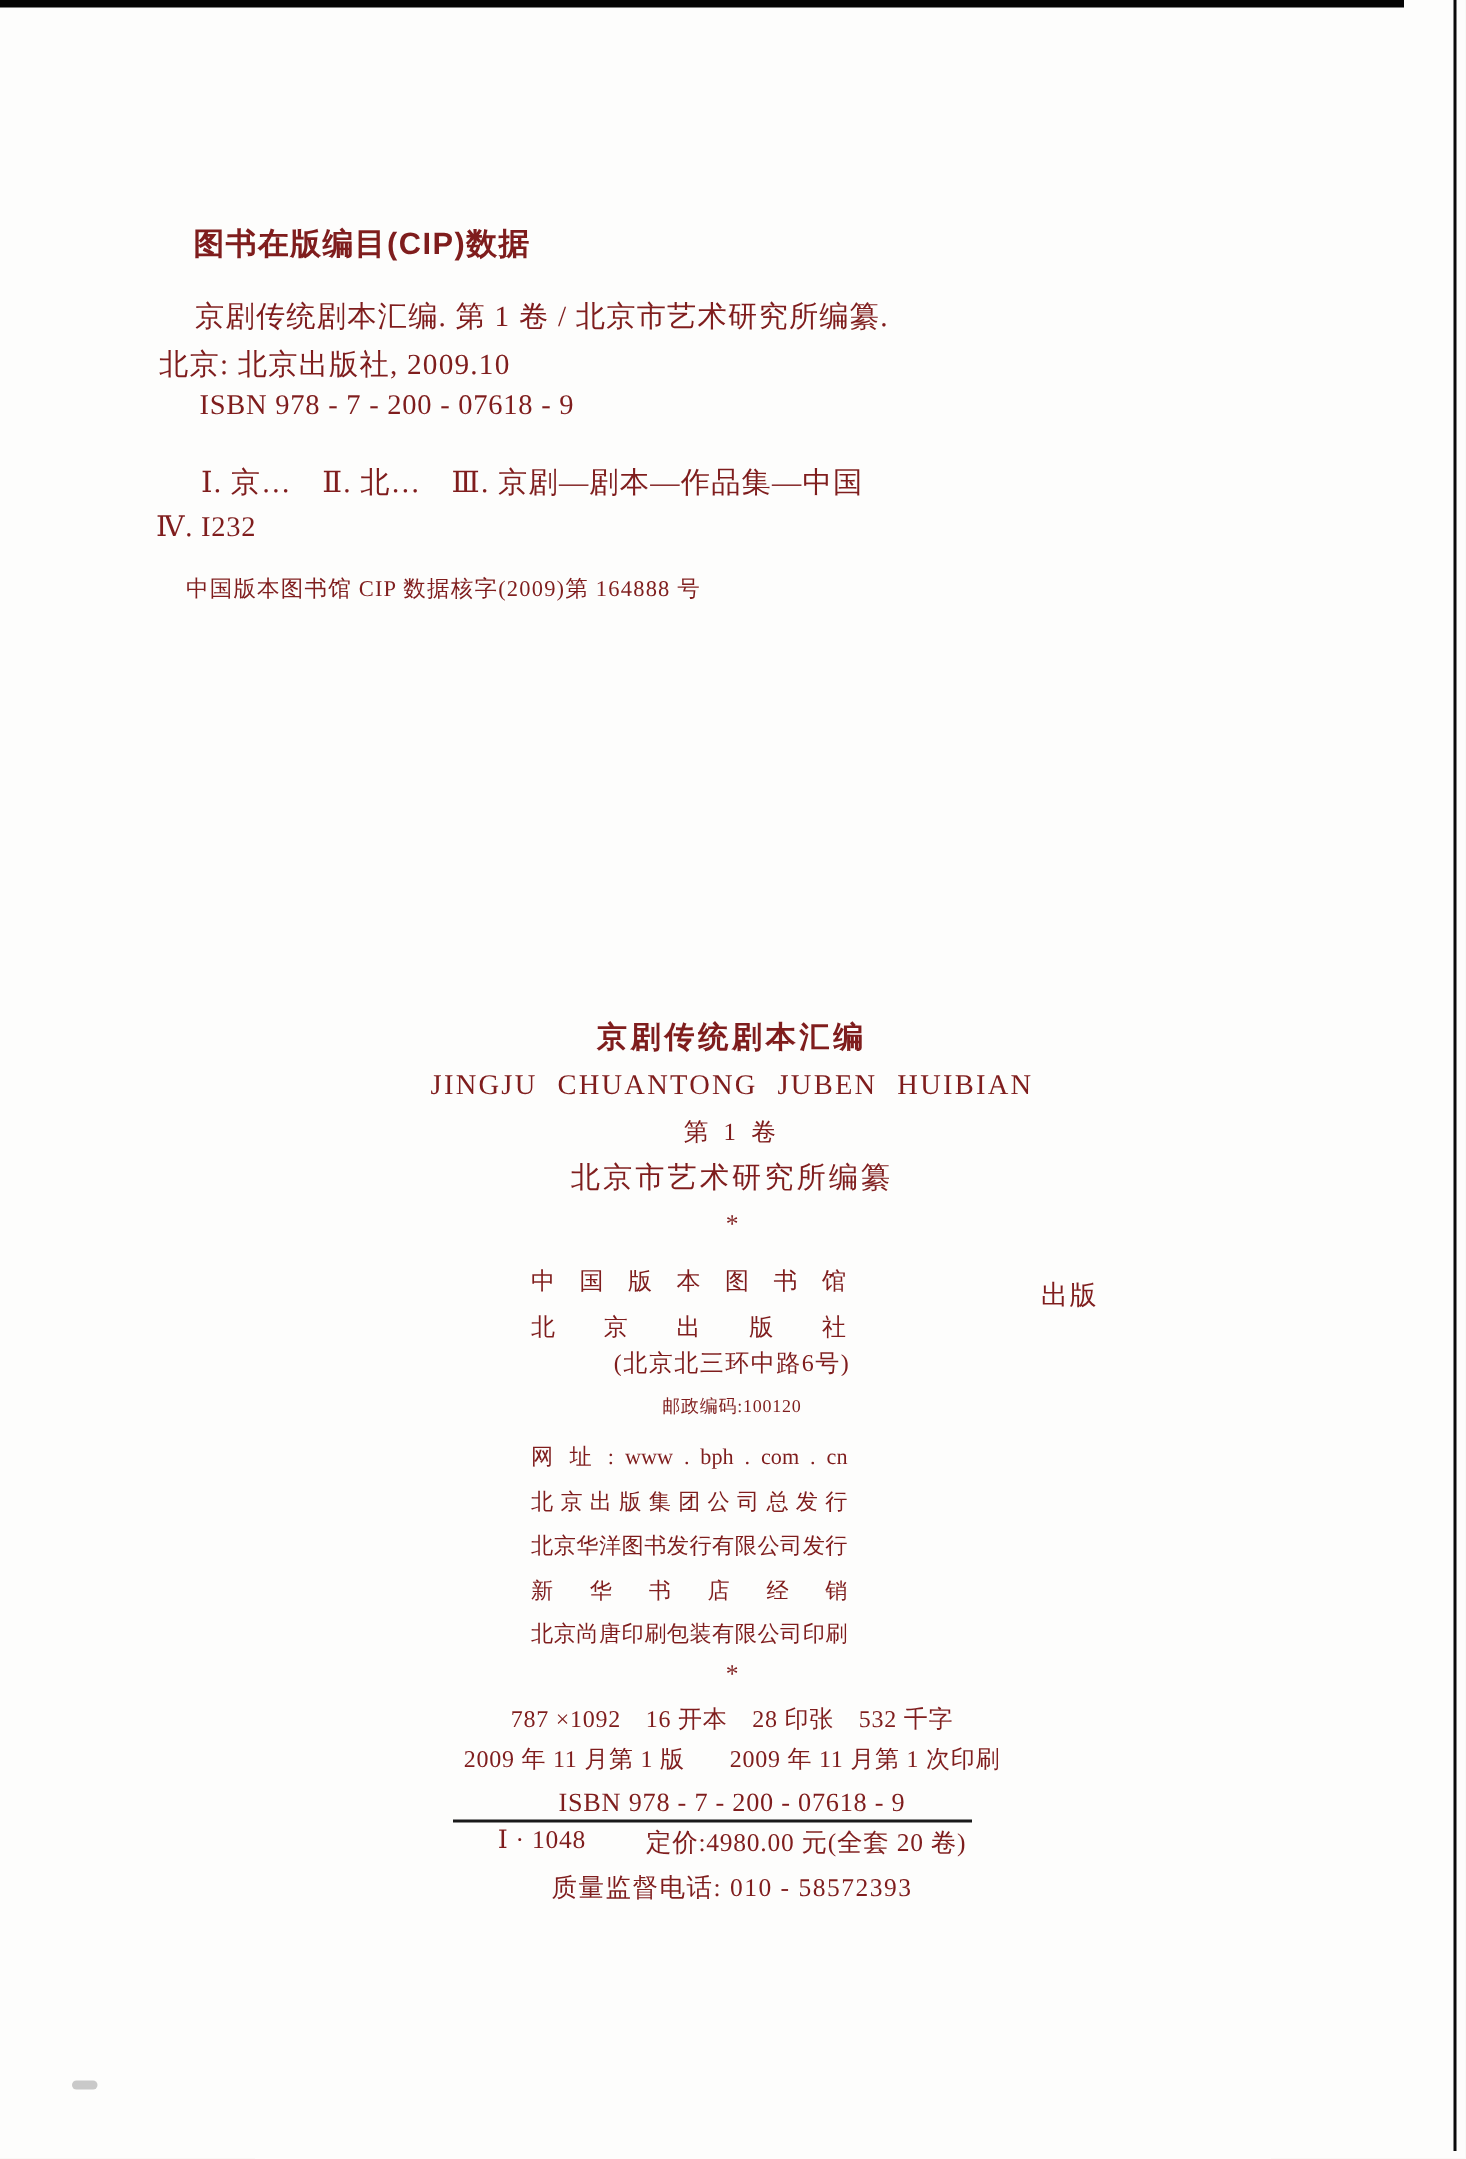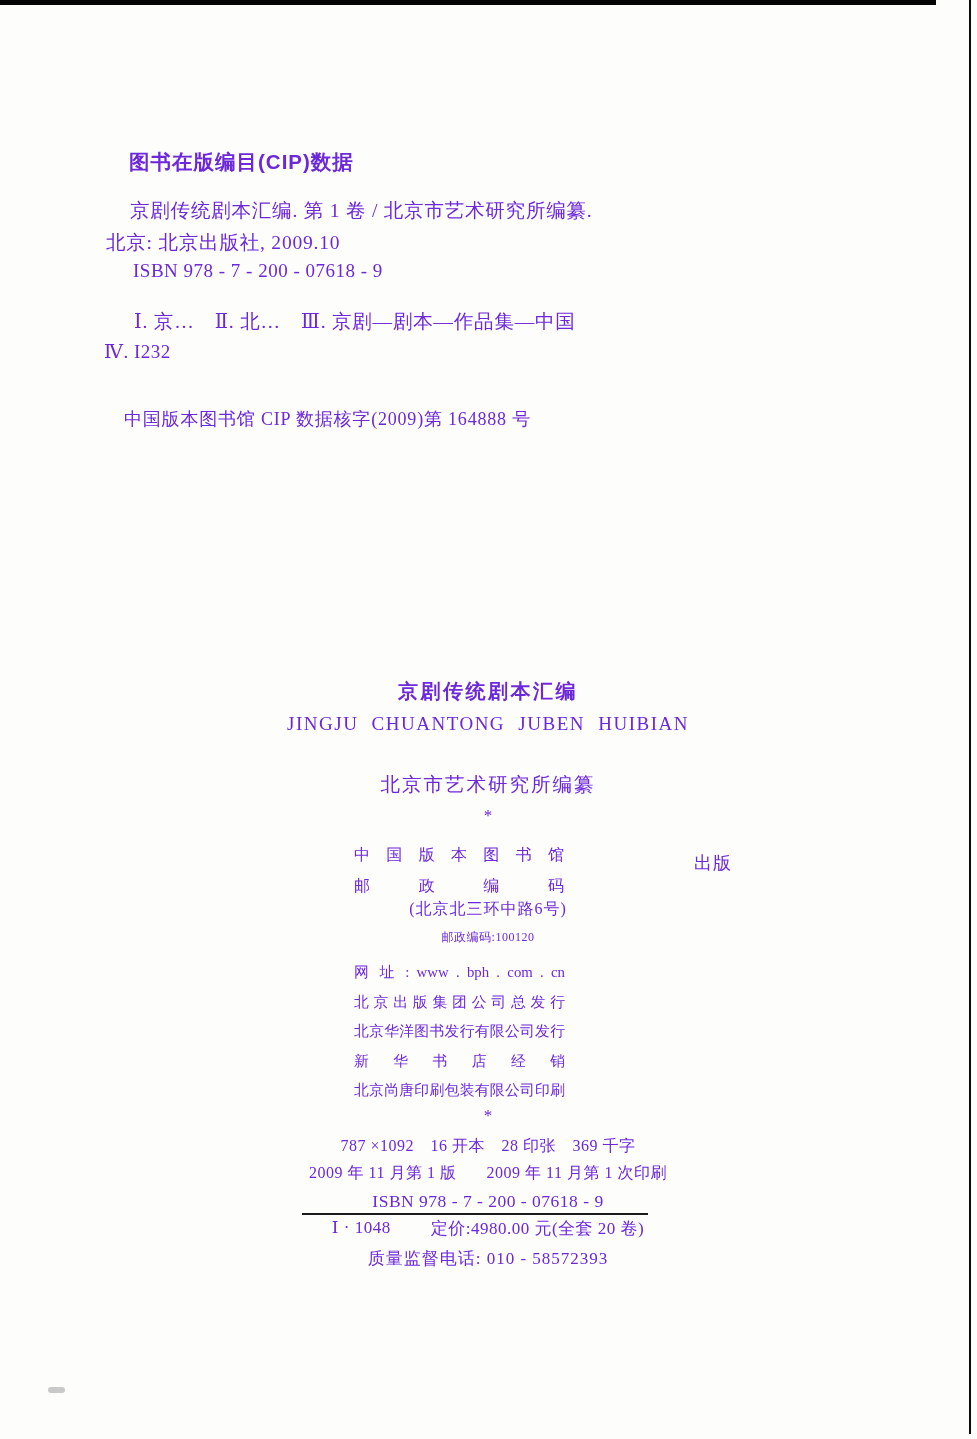--- a/index.html
+++ b/index.html
@@ -7,21 +7,21 @@
     padding: 0;
     background: #f6f6f4;
   }
   .page {
     position: relative;
     width: 977px;
     height: 1439px;
     margin: 0 auto;
     background: #fdfdfc;
     overflow: hidden;
-    color: #6d28d9;
+    color: #7f1d1d;
     font-family: "Liberation Serif", "DejaVu Serif", serif;
   }
   
   .scan-edge-top {
     position: absolute;
     left: 0; top: 0;
     width: 936px; height: 5px;
     background: #050505;
   }
   .scan-edge-right {
@@ -47,21 +47,21 @@
     font-family: "Liberation Sans", "DejaVu Sans", sans-serif;
     font-weight: 700;
     font-size: 20.5px;
     letter-spacing: 1px;
   }
   .cip-line1 { left: 130px; top: 197px; font-size: 19.5px; letter-spacing: 0.8px; }
   .cip-line2 { left: 106px; top: 229px; font-size: 19.5px; letter-spacing: 0.8px; }
   .cip-isbn  { left: 133px; top: 260px; font-size: 19px;   letter-spacing: 0.5px; }
   .cip-class1{ left: 134px; top: 308px; font-size: 19.5px; letter-spacing: 0.8px; }
   .cip-class2{ left: 104px; top: 340px; font-size: 19px;   letter-spacing: 0.5px; }
-  .cip-record{ left: 124px; top: 383px; font-size: 18px; letter-spacing: 0.8px; margin-top: 24px; }
+  .cip-record{ left: 124px; top: 383px; font-size: 15px; letter-spacing: 0.8px; }
 
   
   .colophon {
     position: absolute;
     left: 238px; top: 0;
     width: 500px; height: 1439px;
   }
   .colophon .cline {
     position: absolute;
     left: 0; width: 500px;
@@ -166,42 +166,43 @@
     <div class="cip-isbn">ISBN 978 - 7 - 200 - 07618 - 9</div>
     <div class="cip-class1">Ⅰ. 京…　Ⅱ. 北…　Ⅲ. 京剧—剧本—作品集—中国</div>
     <div class="cip-class2">Ⅳ. I232</div>
     <div class="cip-record">中国版本图书馆 CIP 数据核字(2009)第 164888 号</div>
   </div>
 
   <div class="colophon">
 
     <div class="cline book-pinyin">JINGJU CHUANTONG JUBEN HUIBIAN</div>
     <div class="cline book-title">京剧传统剧本汇编</div>
+    <div class="cline book-volume">第 1 卷</div>
     <div class="cline book-editor">北京市艺术研究所编纂</div>
     <div class="cline star1">*</div>
 
     <div class="publisher-unit">
       <div class="pub-just">中国版本图书馆</div>
-      <div class="pub-just">邮政编码</div>
+      <div class="pub-just">北京出版社</div>
       <div class="pub-suffix">出版</div>
     </div>
 
     <div class="cline pub-address">(北京北三环中路6号)</div>
     <div class="cline pub-postcode">邮政编码:100120</div>
 
     <div class="dist-group">
       <span class="jline">网 址 : www . bph . com . cn</span>
       <span class="jline">北京出版集团公司总发行</span>
       <span class="jline">北京华洋图书发行有限公司发行</span>
       <span class="jline">新华书店经销</span>
       <span class="jline">北京尚唐印刷包装有限公司印刷</span>
     </div>
 
     <div class="cline star2">*</div>
-    <div class="cline spec-format">787 ×1092　16 开本　28 印张　369 千字</div>
+    <div class="cline spec-format">787 ×1092　16 开本　28 印张　532 千字</div>
 
     <div class="spec-edition-row">
       <span>2009 年 11 月第 1 版</span>
       <span>2009 年 11 月第 1 次印刷</span>
     </div>
 
     <div class="cline isbn-bottom">ISBN 978 - 7 - 200 - 07618 - 9</div>
     <div class="isbn-divider"></div>
 
     <div class="price-row">

